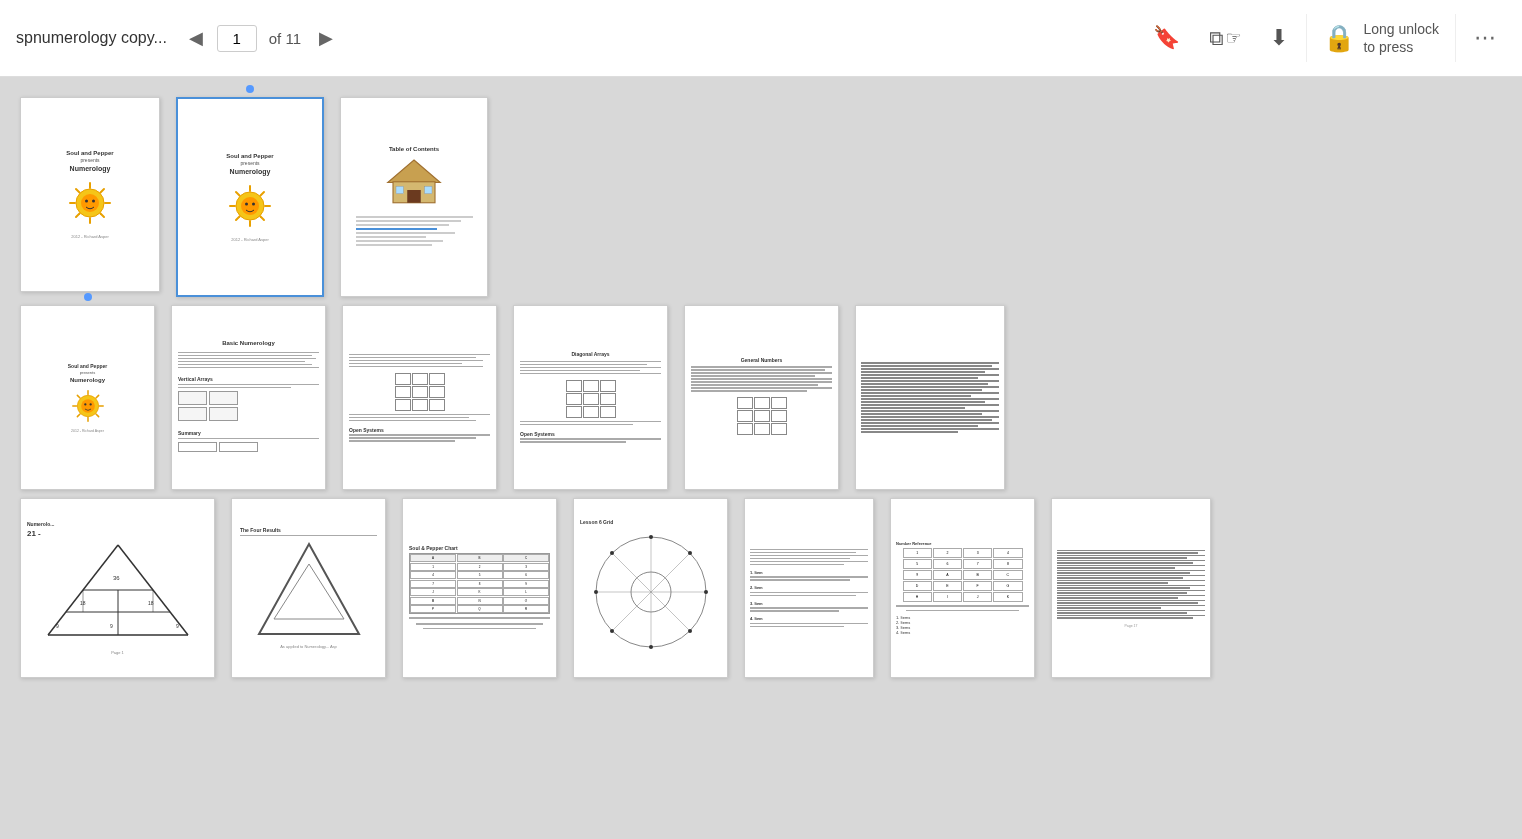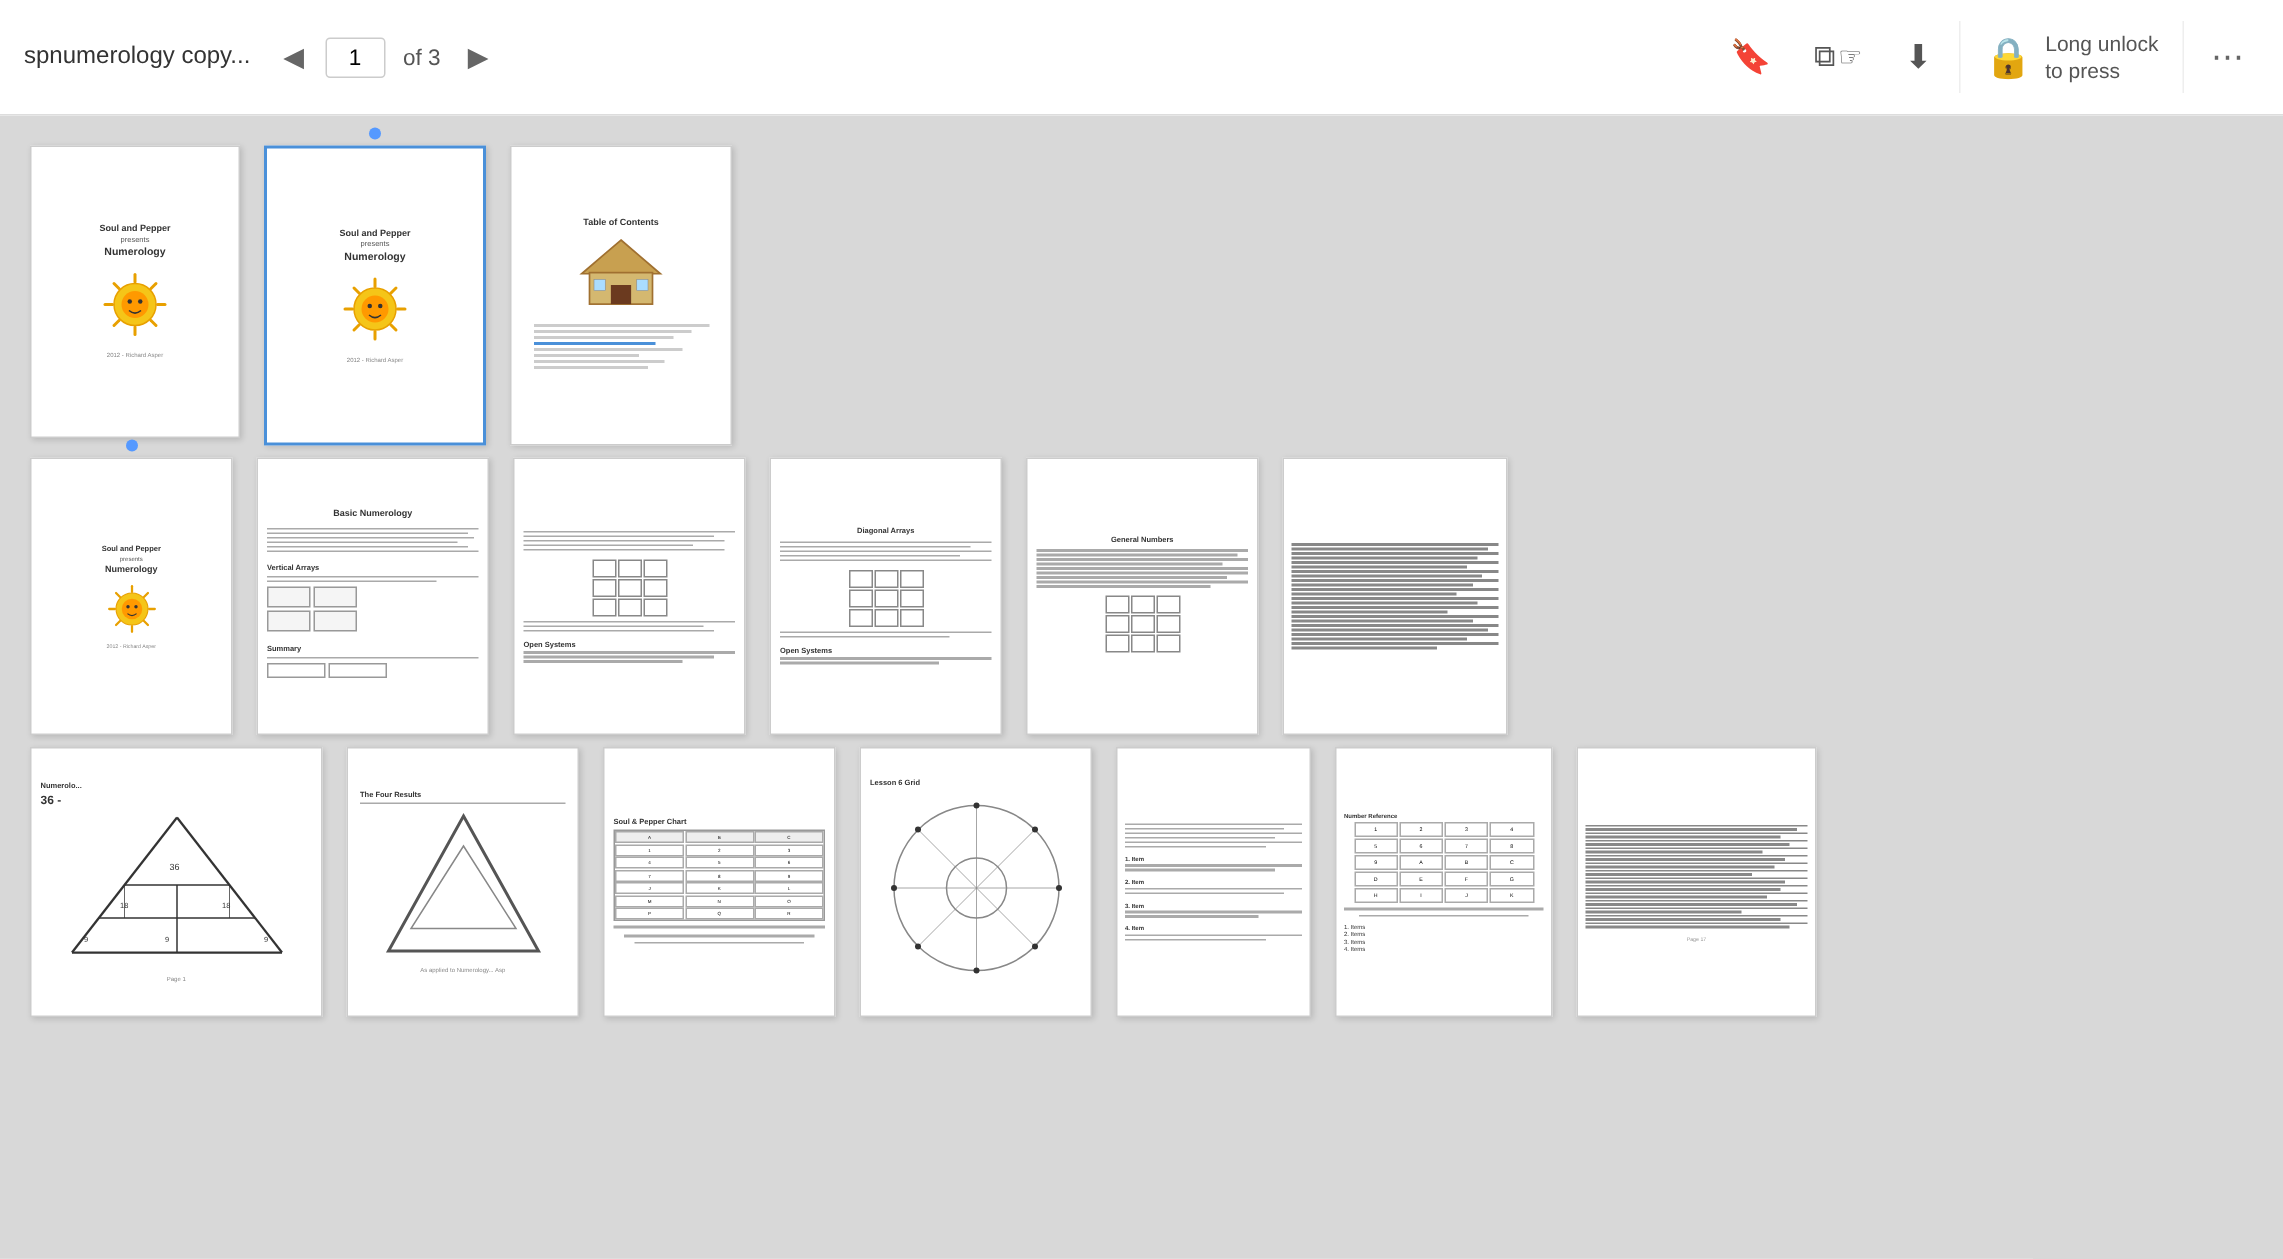--- a/index.html
+++ b/index.html
@@ -168,21 +168,21 @@
       align-items: center;
     }
   </style>
 </head>
 <body>
 
 <div class="toolbar">
   <span class="doc-title">spnumerology copy...</span>
   <button class="nav-btn">◀</button>
   <input class="page-input" type="text" value="1" style="">
-  <span class="page-of">of 3</span>
+  <span class="page-of">of 11</span>
   <button class="nav-btn">▶</button>
   <div class="toolbar-spacer"></div>
   <button class="toolbar-icon-btn">
     <span>🔖</span>
   </button>
   <button class="toolbar-icon-btn">
     <span style="font-size:20px;">⧉</span>
     <span style="font-size:18px; margin-left:2px;">☞</span>
   </button>
   <button class="toolbar-icon-btn">
@@ -497,21 +497,21 @@
     </div>
 
   </div>
 
   <div class="row3" style="margin-top: 8px;">
 
     <div class="page-wrapper">
       <div class="page-thumb" style="width:195px; height:180px;">
         <div class="page-inner" style="padding:6px;">
           <div style="font-size:5px; font-weight:bold; color:#333; margin-bottom:2px; align-self:flex-start;">Numerolo...</div>
-          <div style="font-size:8px; font-weight:bold; color:#333; margin-bottom:2px; align-self:flex-start;">36 -</div>
+          <div style="font-size:8px; font-weight:bold; color:#333; margin-bottom:2px; align-self:flex-start;">21 -</div>
           <svg width="160" height="110" viewBox="0 0 160 110">
 
             <line x1="80" y1="5" x2="10" y2="95" stroke="#333" stroke-width="1.5"></line>
             <line x1="80" y1="5" x2="150" y2="95" stroke="#333" stroke-width="1.5"></line>
             <line x1="10" y1="95" x2="150" y2="95" stroke="#333" stroke-width="1.5"></line>
 
             <line x1="45" y1="50" x2="115" y2="50" stroke="#333" stroke-width="1"></line>
             <line x1="28" y1="72" x2="132" y2="72" stroke="#333" stroke-width="1"></line>
 
             <line x1="80" y1="50" x2="80" y2="95" stroke="#333" stroke-width="1"></line>

